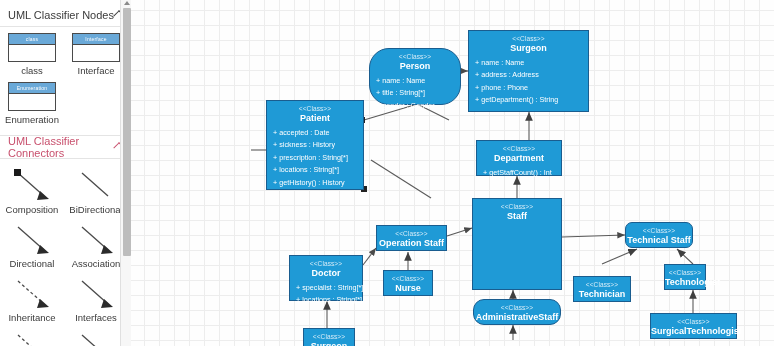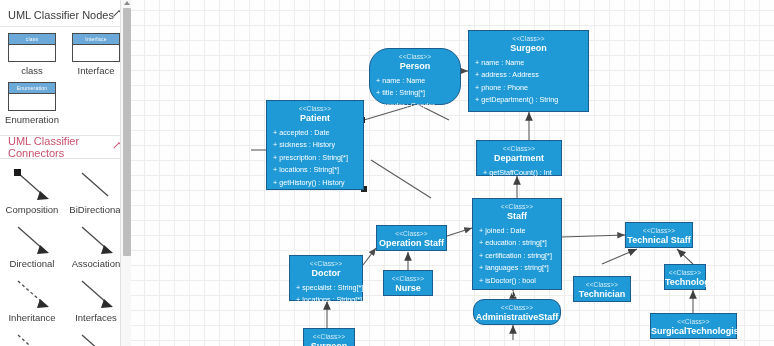--- a/index.html
+++ b/index.html
@@ -275,46 +275,38 @@
       <div class="cls" style="left: 345px; top: 140px; width: 86px; height: 36px;">
         <div class="st">&lt;&lt;Class&gt;&gt;</div>
         <div class="nm">Department</div>
         <div class="attrs">
           <div class="at">+ getStaffCount() : Int</div>
         </div>
       </div>
       <div class="cls" style="left: 341px; top: 198px; width: 90px; height: 92px;">
         <div class="st">&lt;&lt;Class&gt;&gt;</div>
         <div class="nm">Staff</div>
-        <div class="attrs">
-          <div class="at">+ joined : Date</div>
-          <div class="at">+ education : string[*]</div>
-          <div class="at">+ certification : string[*]</div>
-          <div class="at">+ languages : string[*]</div>
-          <div class="at">+ isDoctor() : bool</div>
-          <div class="at">+ getHistory() : bool</div>
-        </div>
       </div>
       <div class="cls" style="left: 245px; top: 225px; width: 71px; height: 26px;">
         <div class="st">&lt;&lt;Class&gt;&gt;</div>
         <div class="nm">Operation Staff</div>
       </div>
       <div class="cls" style="left: 158px; top: 255px; width: 74px; height: 46px;">
         <div class="st">&lt;&lt;Class&gt;&gt;</div>
         <div class="nm">Doctor</div>
         <div class="attrs">
           <div class="at">+ specialist : String[*]</div>
           <div class="at">+ locations : String[*]</div>
         </div>
       </div>
       <div class="cls" style="left: 252px; top: 270px; width: 50px; height: 26px;">
         <div class="st">&lt;&lt;Class&gt;&gt;</div>
         <div class="nm">Nurse</div>
       </div>
-      <div class="cls" style="left: 494px; top: 222px; width: 68px; height: 26px;">
+      <div class="cls" style="left: 494px; top: 222px; width: 68px; height: 26px; border-radius: 7px;">
         <div class="st">&lt;&lt;Class&gt;&gt;</div>
         <div class="nm">Technical Staff</div>
       </div>
       <div class="cls" style="left: 442px; top: 276px; width: 58px; height: 26px;">
         <div class="st">&lt;&lt;Class&gt;&gt;</div>
         <div class="nm">Technician</div>
       </div>
       <div class="cls" style="left: 533px; top: 264px; width: 42px; height: 26px;">
         <div class="st">&lt;&lt;Class&gt;&gt;</div>
         <div class="nm">Technologist</div>

